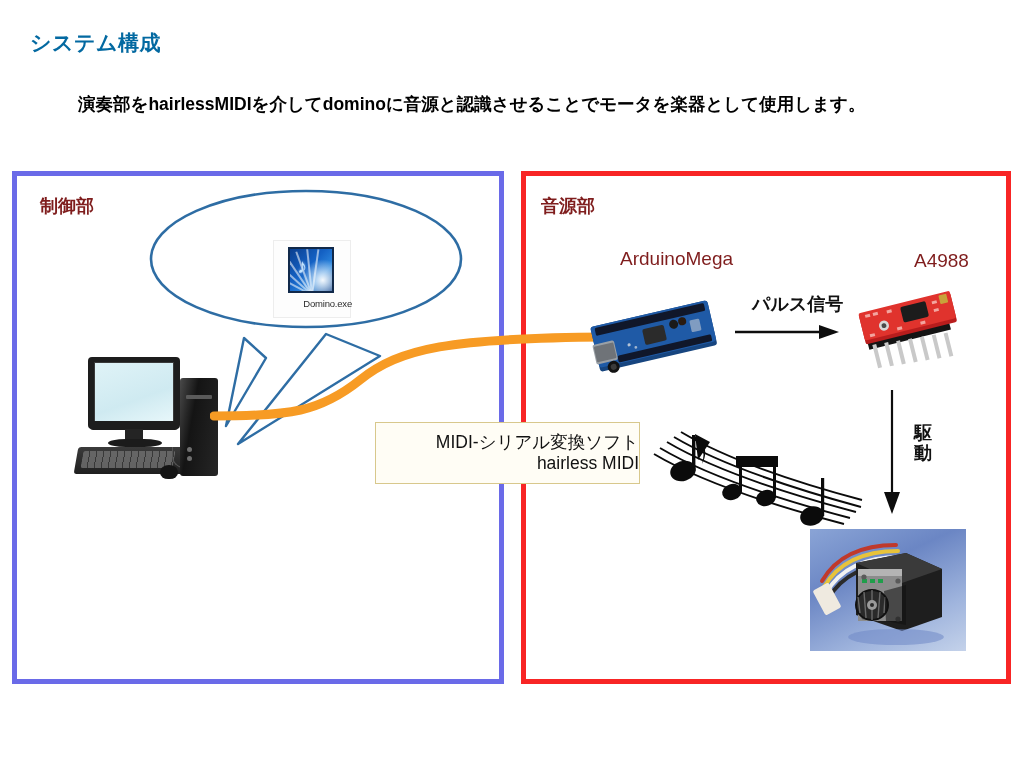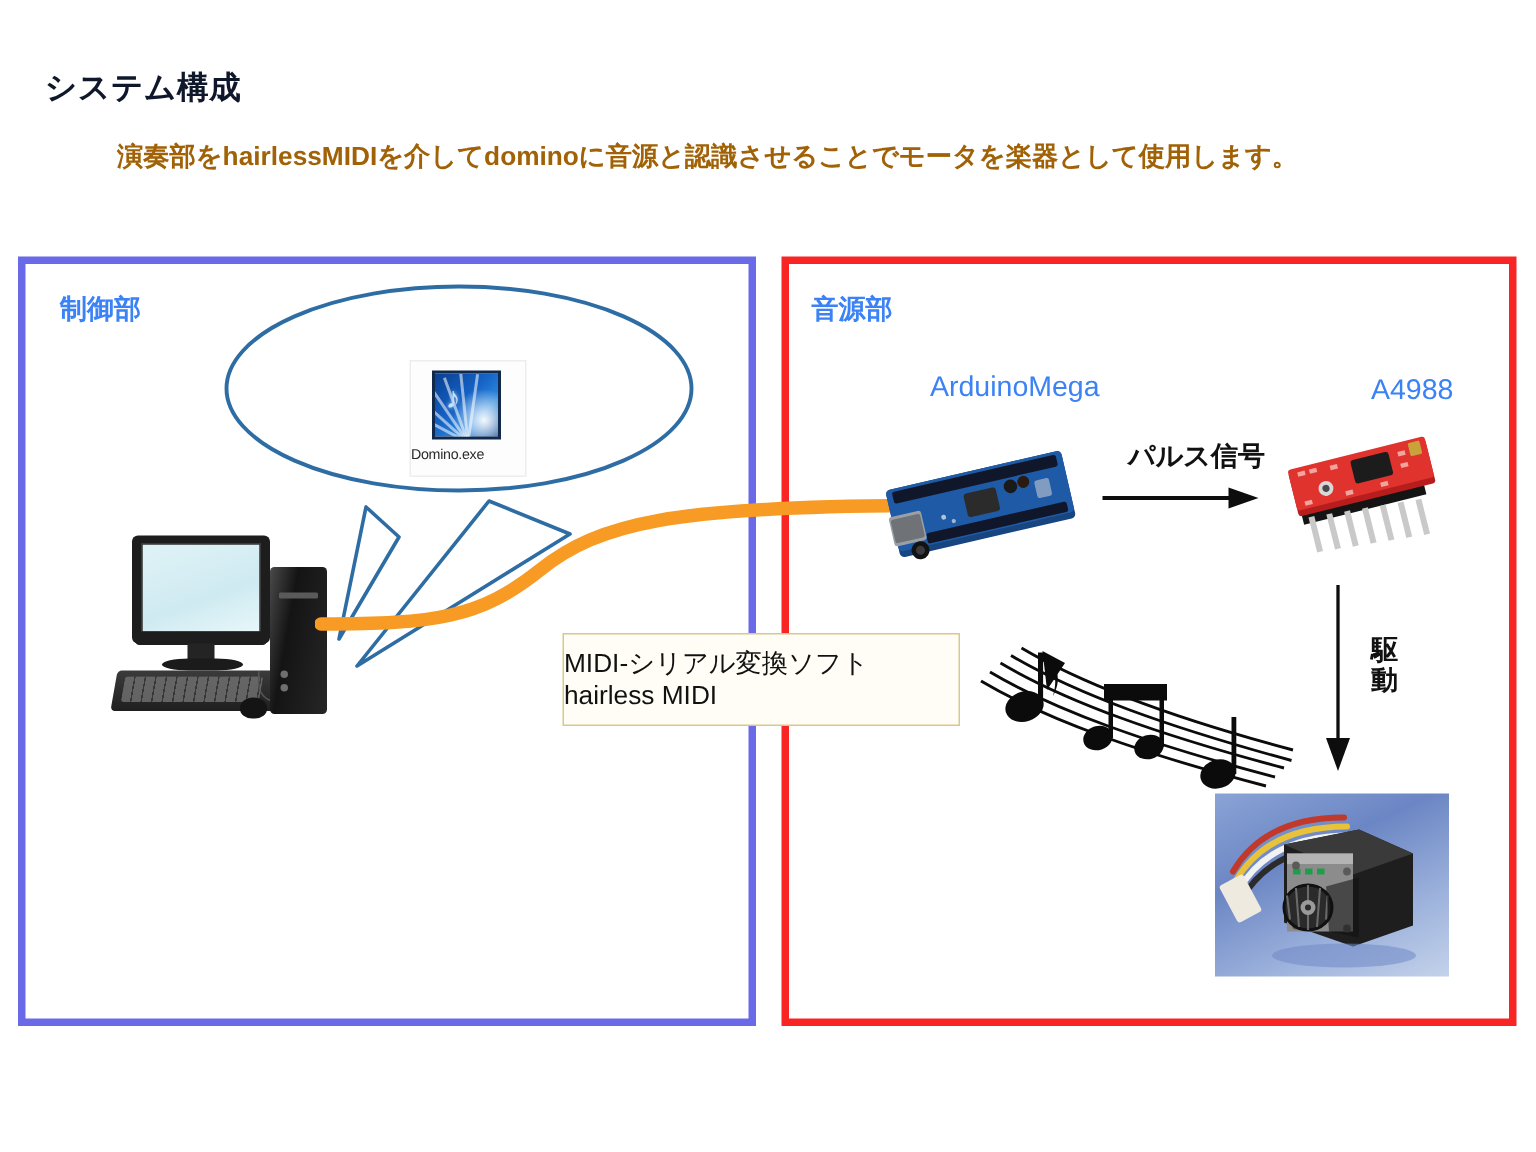--- a/index.html
+++ b/index.html
@@ -18,33 +18,32 @@
   }
 
   
   #slide-title {
     position: absolute;
     left: 30px;
     top: 29px;
     font-size: 21px;
     font-weight: 700;
     letter-spacing: 0.5px;
-    color: #0f172a;
+    color: #0369a1;
     white-space: nowrap;
-    margin-top: 15px;
   }
   #slide-body {
     position: absolute;
     left: 78px;
     top: 92px;
     width: 860px;
     font-size: 17.5px;
     font-weight: 600;
     line-height: 1.45;
-    color: #a16207;
+    color: #000000;
   }
 
   
   .region-box {
     position: absolute;
     background: transparent;
     box-sizing: border-box;
   }
   #control-box {
     left: 12px;
@@ -57,21 +56,21 @@
     left: 521px;
     top: 171px;
     width: 490px;
     height: 513px;
     border: 5px solid #f82525;
   }
   .region-label {
     position: absolute;
     font-size: 18px;
     font-weight: 700;
-    color: #3b82f6;
+    color: #7f1d1d;
     white-space: nowrap;
     text-align: right;
   }
   #control-label { left: 40px; top: 194px; }
   #sound-label   { left: 541px; top: 194px; }
 
   
   #bubble-wrap {
     position: absolute;
     left: 148px;
@@ -131,21 +130,21 @@
     font-size: 20px;
     line-height: 20px;
     color: #bfe3ff;
     text-shadow: 0 0 3px rgba(255,255,255,0.85);
   }
   #domino-caption {
     position: absolute;
     left: 0;
     top: 57px;
     width: 78px;
-    text-align: left;
+    text-align: right;
     font-size: 9.5px;
     color: #2b2b2b;
     letter-spacing: -0.2px;
   }
 
   
   #pc-wrap {
     position: absolute;
     left: 68px;
     top: 355px;
@@ -217,21 +216,21 @@
     position: absolute;
     left: 375px;
     top: 422px;
     width: 265px;
     height: 62px;
     background: #fffdf5;
     border: 1.5px solid #d8c88c;
     box-sizing: border-box;
     display: flex;
     flex-direction: column;
-    align-items: flex-start;
+    align-items: flex-end;
     justify-content: center;
     line-height: 1.22;
   }
   #hairless-box .line {
     font-size: 17.5px;
     font-weight: 500;
     color: #111111;
     white-space: nowrap;
   }
 

